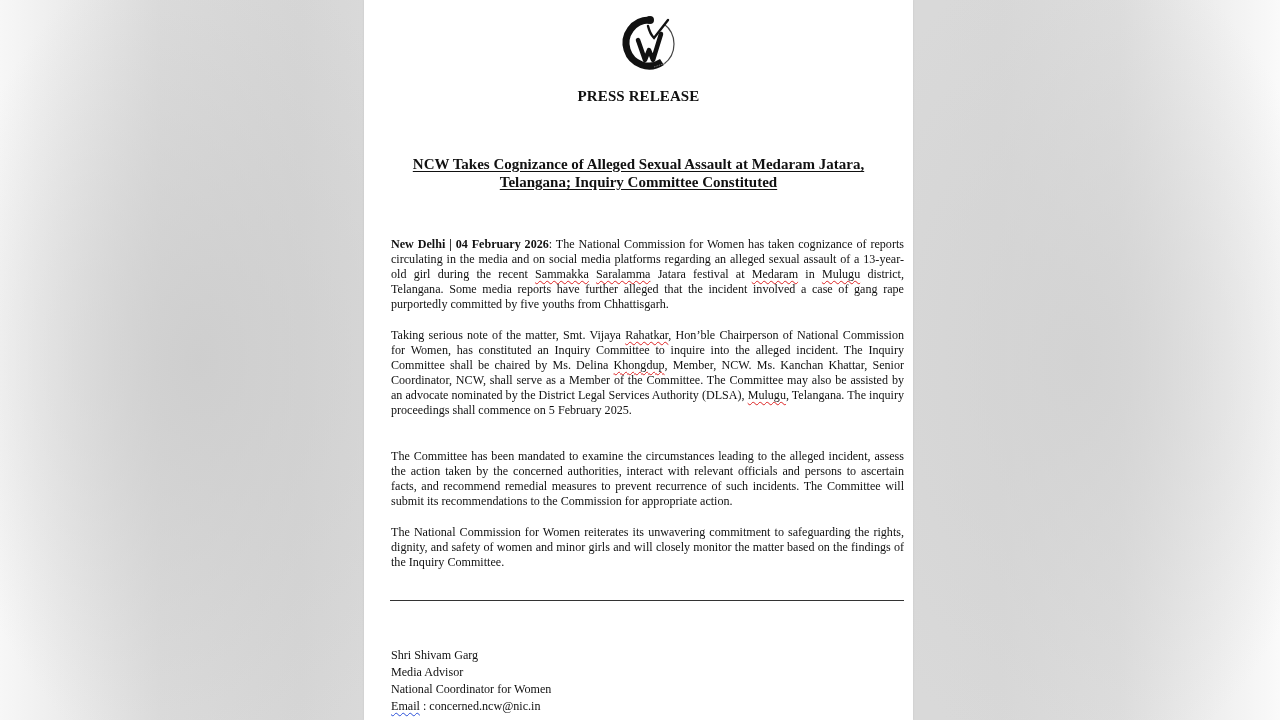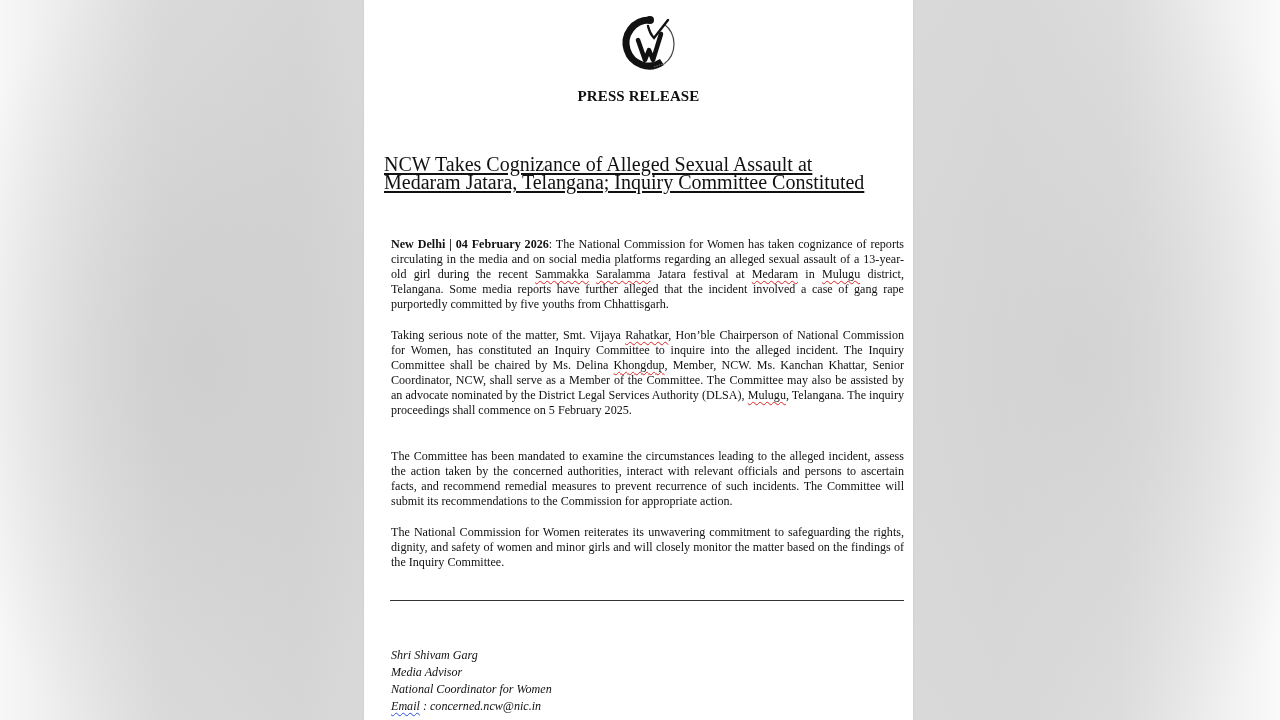--- a/index.html
+++ b/index.html
@@ -42,23 +42,23 @@
       text-align: center;
       font-weight: bold;
       font-size: 15px;
       letter-spacing: 0.1px;
     }
     .headline {
       position: absolute;
       left: 20px;
       right: 20px;
       top: 155px;
-      text-align: left;
-      font-weight: normal;
-      font-size: 20px;
+      text-align: center;
+      font-weight: bold;
+      font-size: 15px;
       line-height: 18px;
       text-decoration: underline;
       text-underline-offset: 2px;
     }
     .body {
       position: absolute;
       left: 27px;
       width: 513px;
       font-size: 12.1px;
       line-height: 15.1px;
@@ -95,21 +95,20 @@
       top: 618px;
       font-size: 12.1px;
       line-height: 15px;
     }
     .contact {
       position: absolute;
       left: 27px;
       top: 647px;
       font-size: 12.1px;
       line-height: 17px;
-      font-style: italic;
     }
     .contact div { white-space: nowrap; }
   </style>
 </head>
 <body>
 
 <div class="page">
 
   <div class="logo">
     <svg width="62" height="62" viewBox="0 0 62 62">

